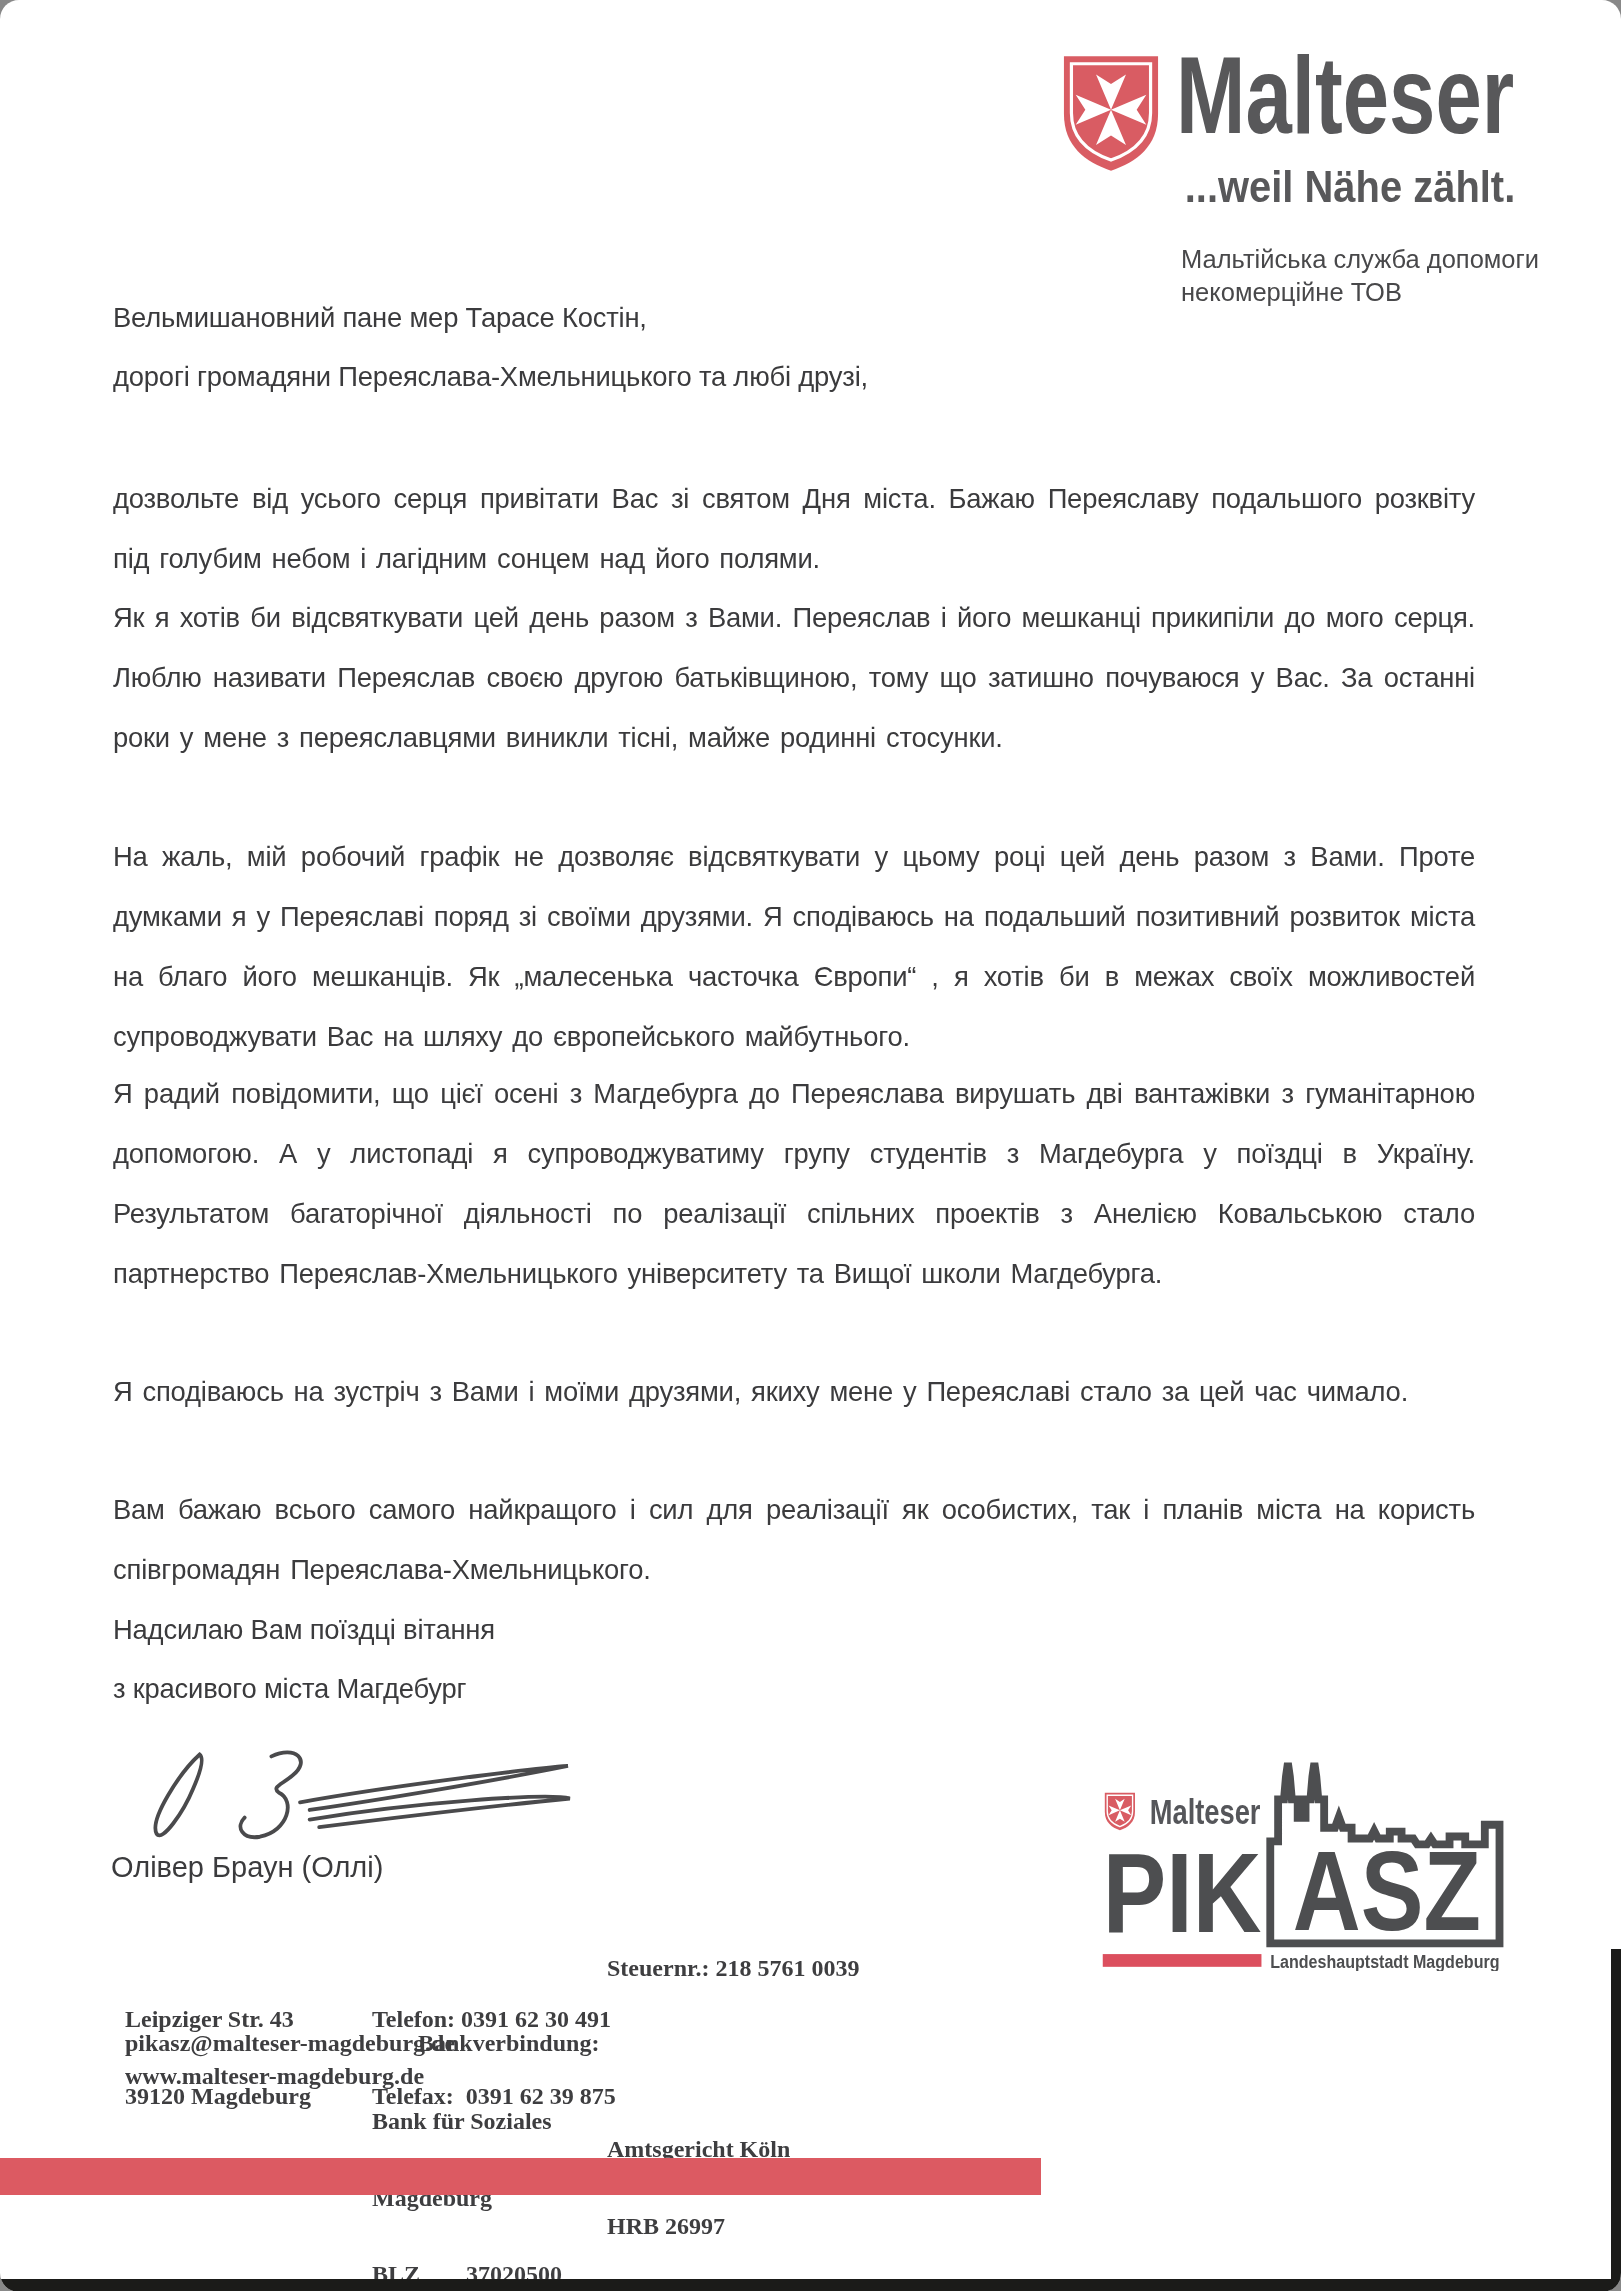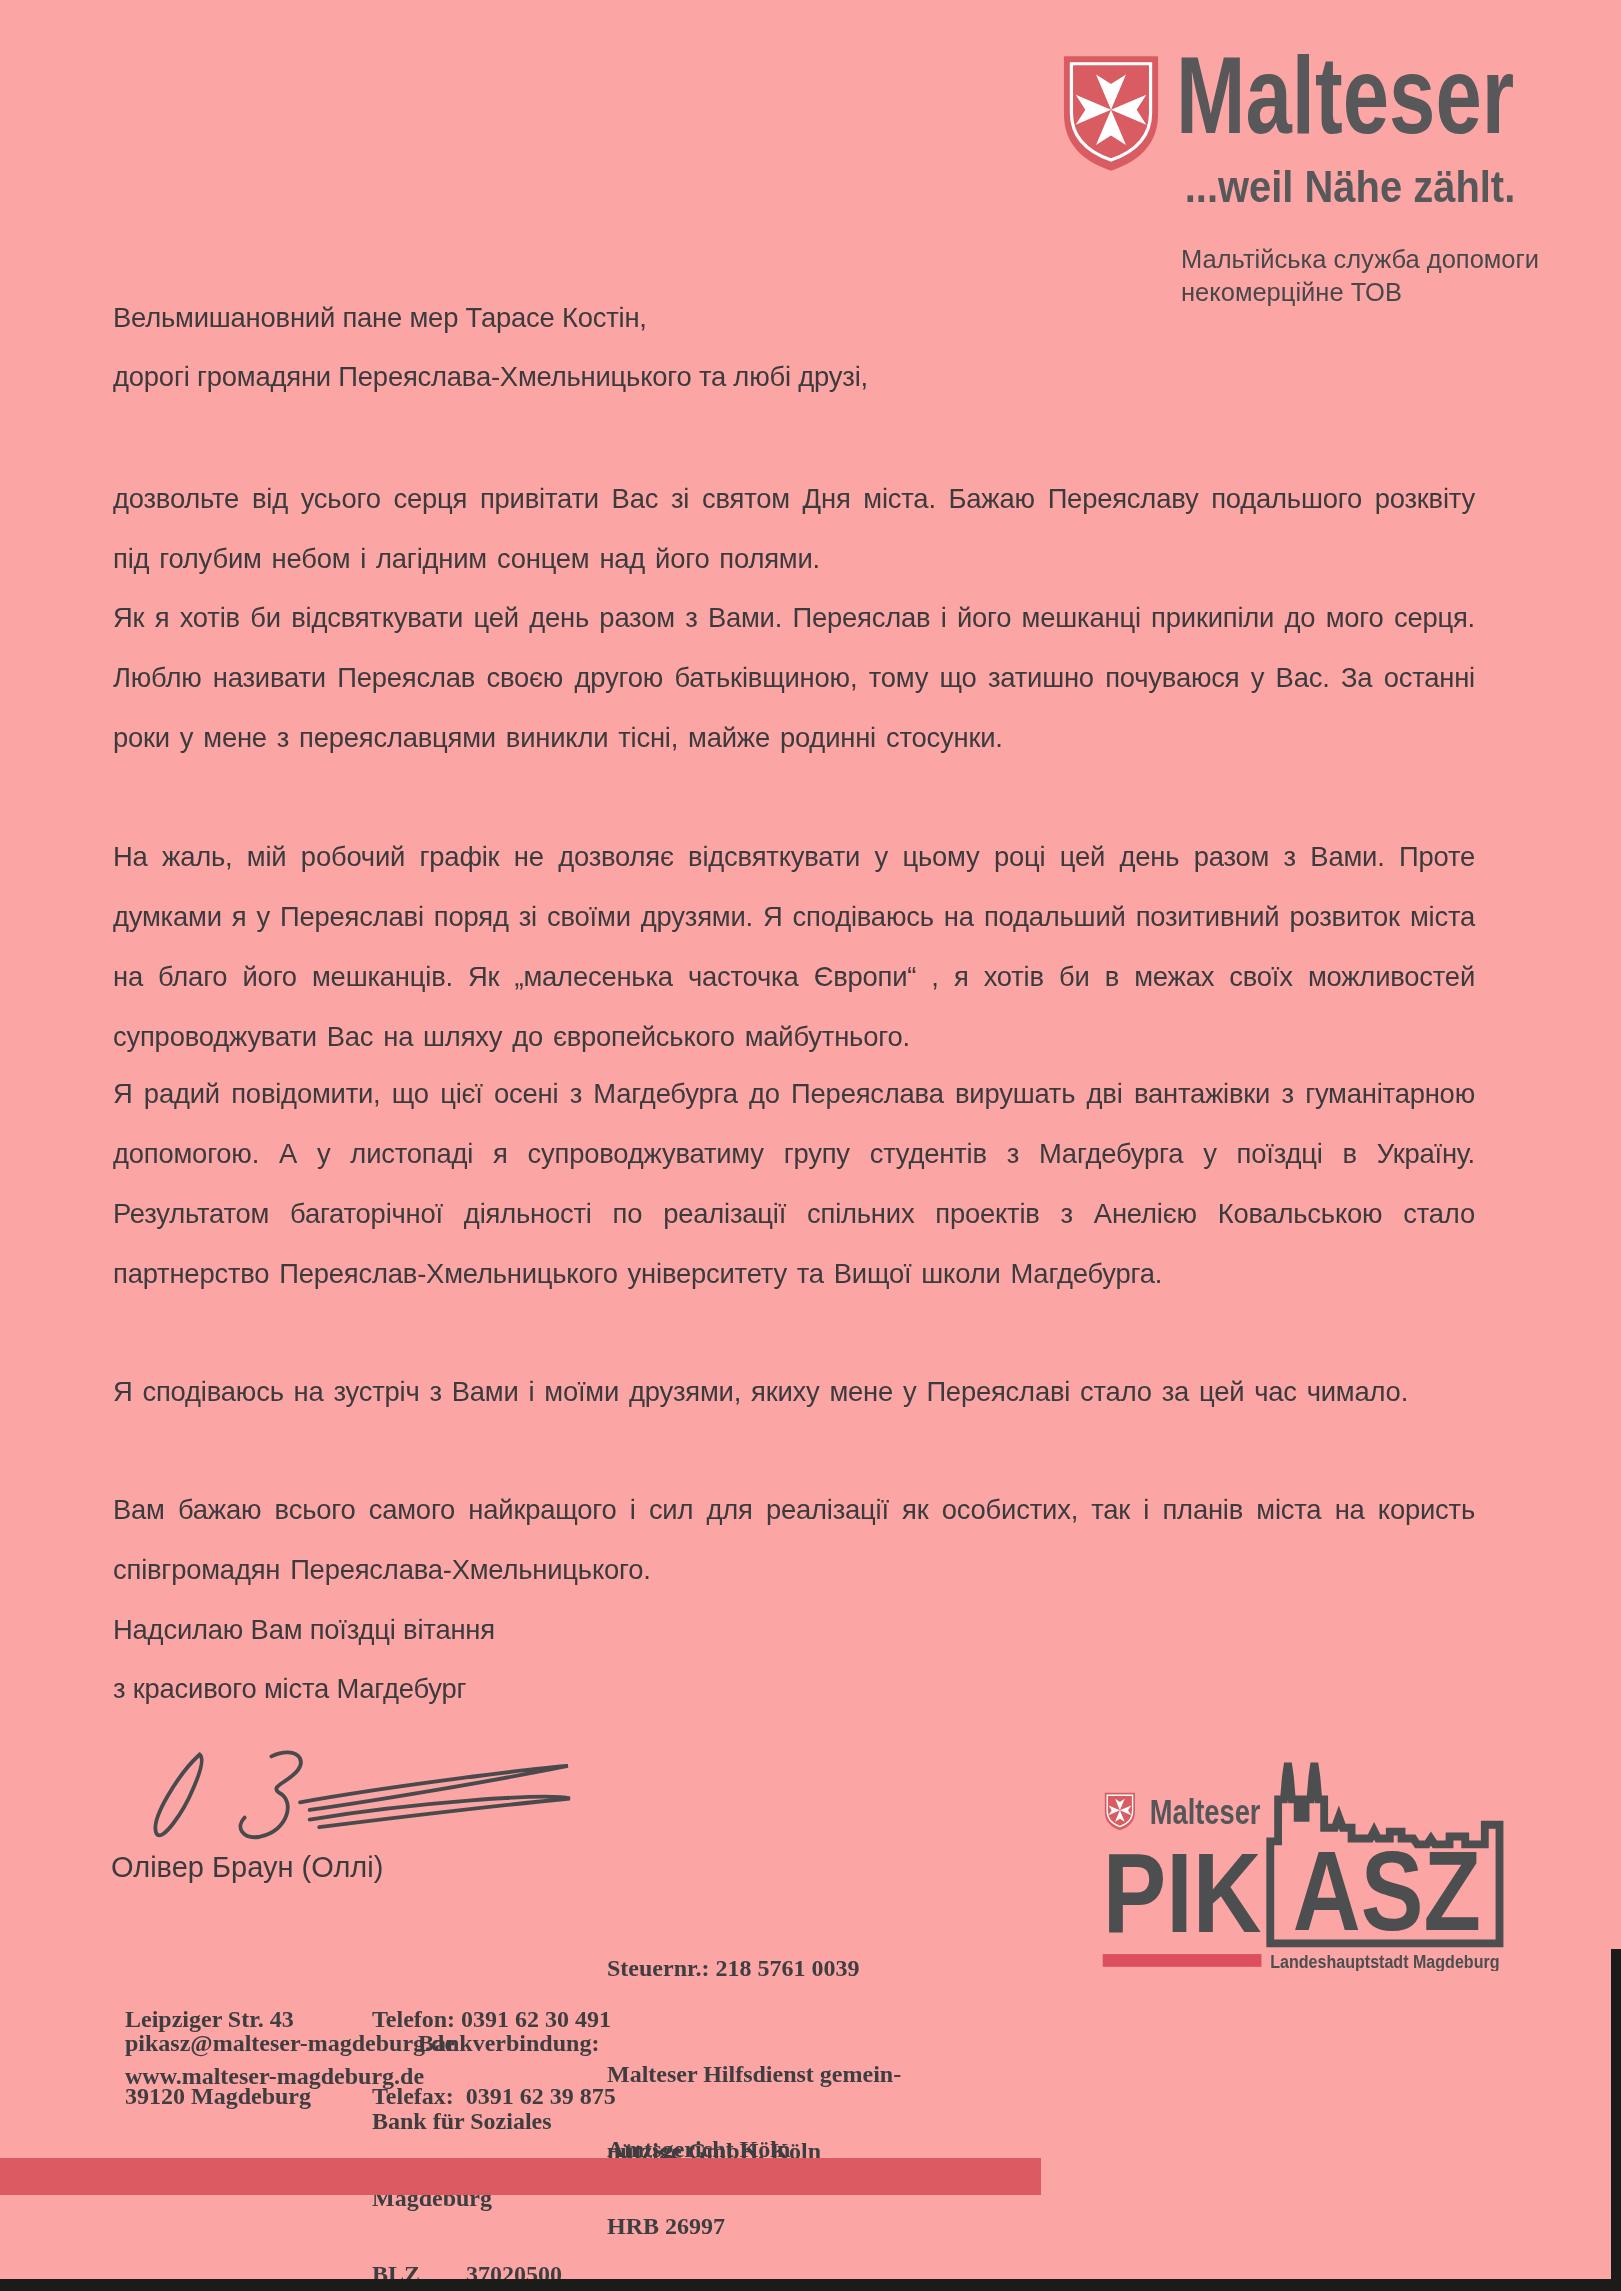--- a/index.html
+++ b/index.html
@@ -1,22 +1,23 @@
 <!DOCTYPE html>
 <html><head>
 <meta charset="utf-8">
 <style>
   html,body{margin:0;padding:0;background:#888;}
   .page{
     position:relative;
     width:1621px;height:2292px;
-    background:#fca5a5;
+    background:#ffffff;
     overflow:hidden;
     font-family:"Liberation Sans",sans-serif;
     color:#3a3a3c;
+    border-radius:19px;
   }
   .abs{position:absolute;}
   
   .bodytext{
     width:1362px;
     font-size:27.4px;
     line-height:60px;
     letter-spacing:-0.2px;
     word-spacing:2.5px;
     text-align:justify;
@@ -141,24 +142,20 @@
   </div>
   <div class="abs ft" style="left:372px;top:2031px;margin-left:46px;">Bankverbindung:</div>
   <div class="abs ft" style="left:372px;top:2058px;">
     <div>Bank für Soziales</div>
     <div>Magdeburg</div>
     <div><span class="blz-label">BLZ</span><span>37020500</span></div>
     
   </div>
 
   <div class="abs ft" style="left:607px;top:1956px;">Steuernr.: 218 5761 0039</div>
-  <div class="abs ft" style="left:607px;top:2011px;">
-    <div>Malteser Hilfsdienst gemein-</div>
-    <div>nützige GmbH, Köln</div>
-  </div>
   <div class="abs ft" style="left:607px;top:2086px;">
     <div>Amtsgericht Köln</div>
     <div>HRB 26997</div>
   </div>
 
   <div class="abs redbar" style="left:0;top:2158px;width:1041px;height:37px;"></div>
   <div class="abs scan-edge" style="left:1611px;top:1949px;width:9.8px;height:343px;"></div>
   <div class="abs scan-edge" style="left:0;top:2279px;width:1621px;height:12.7px;"></div>
 
 </div>

